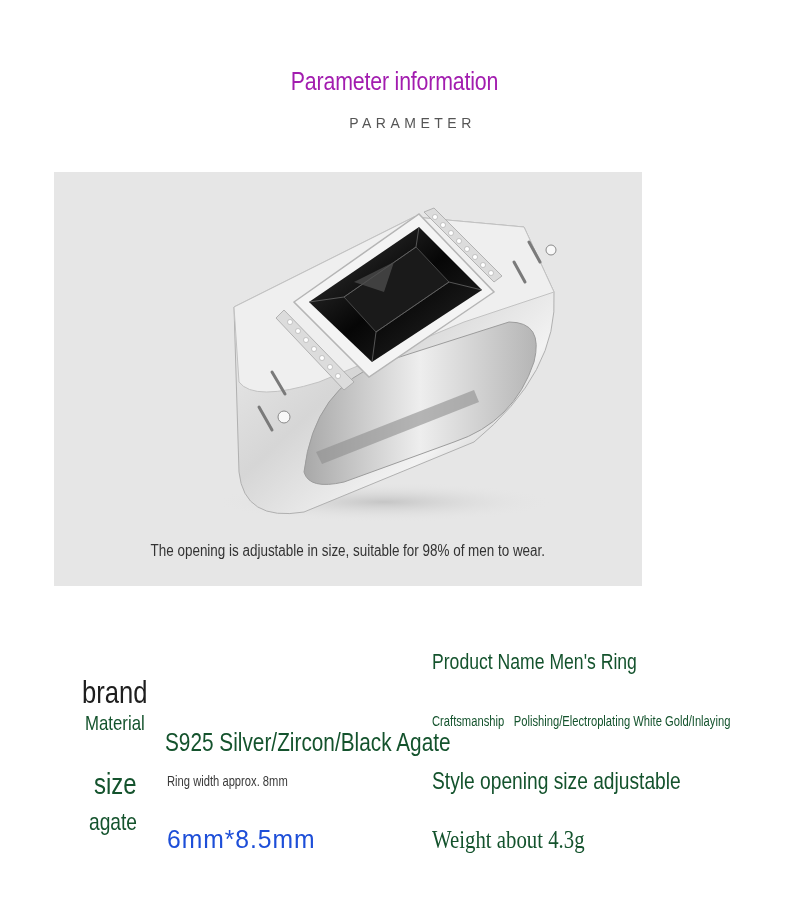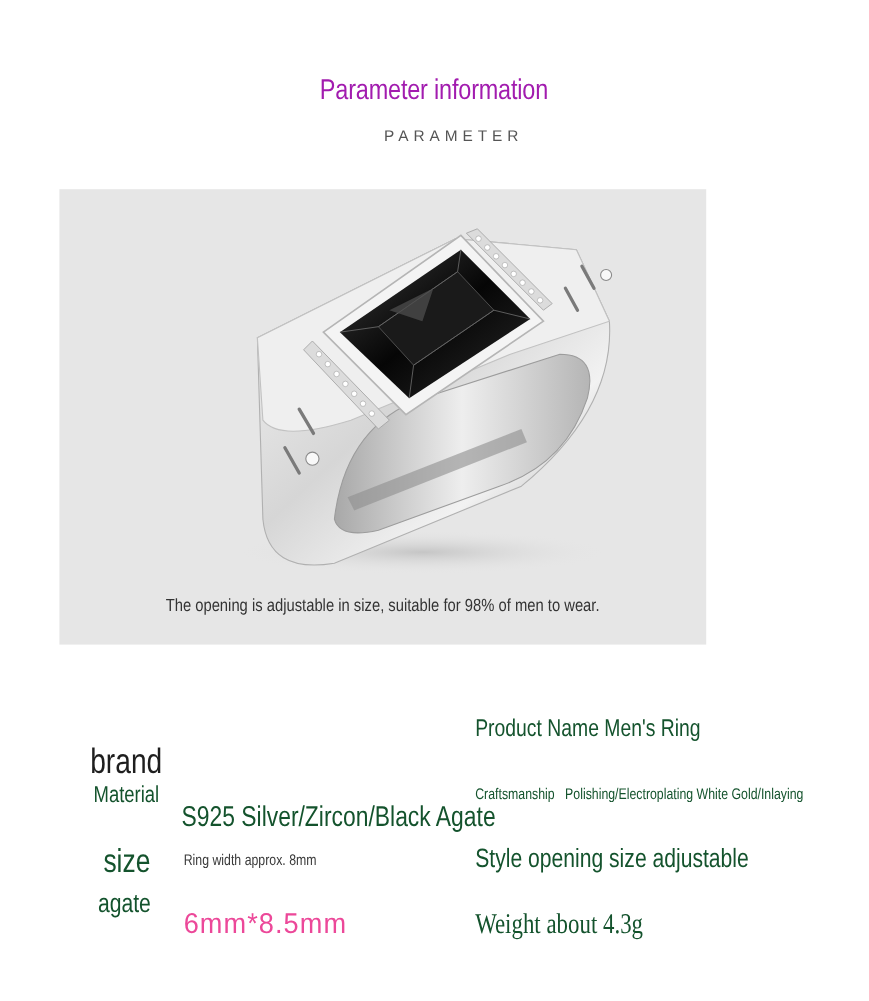--- a/index.html
+++ b/index.html
@@ -70,21 +70,21 @@
       white-space: nowrap;
       color: #14532d;
     }
     .spec .cond { transform: scaleX(0.80); }
     .k-brand { left: 82px; top: 650px; font-size: 32px; color: #1e1e1e; margin-top: 24px; }
     .k-material { left: 85px; top: 711px; font-size: 21px; }
     .v-material { left: 165px; top: 727px; font-size: 26px; }
     .k-size { left: 94px; top: 767px; font-size: 30px; }
     .v-size { left: 167px; top: 773px; font-size: 14px; color: #3a3a3a; }
     .k-agate { left: 89px; top: 808px; font-size: 24px; }
-    .v-agate { left: 167px; top: 824px; font-size: 26px; color: #ec4899; font-weight: 300; letter-spacing: 1px; text-decoration: underline; }
+    .v-agate { left: 167px; top: 824px; font-size: 26px; color: #1d4ed8; font-weight: 300; letter-spacing: 1px; text-decoration: underline; }
     .v-agate .cond { transform: scaleX(0.95); }
 
     .r-product { left: 432px; top: 649px; font-size: 22px; }
     .r-craft { left: 432px; top: 713px; font-size: 14px; }
     .r-craft .gap { display: inline-block; width: 8px; }
     .r-style { left: 432px; top: 767px; font-size: 24px; }
     .r-weight { left: 432px; top: 825px; font-size: 26px; font-family: Liberation Serif, serif; }
   </style>
 </head>
 <body>

